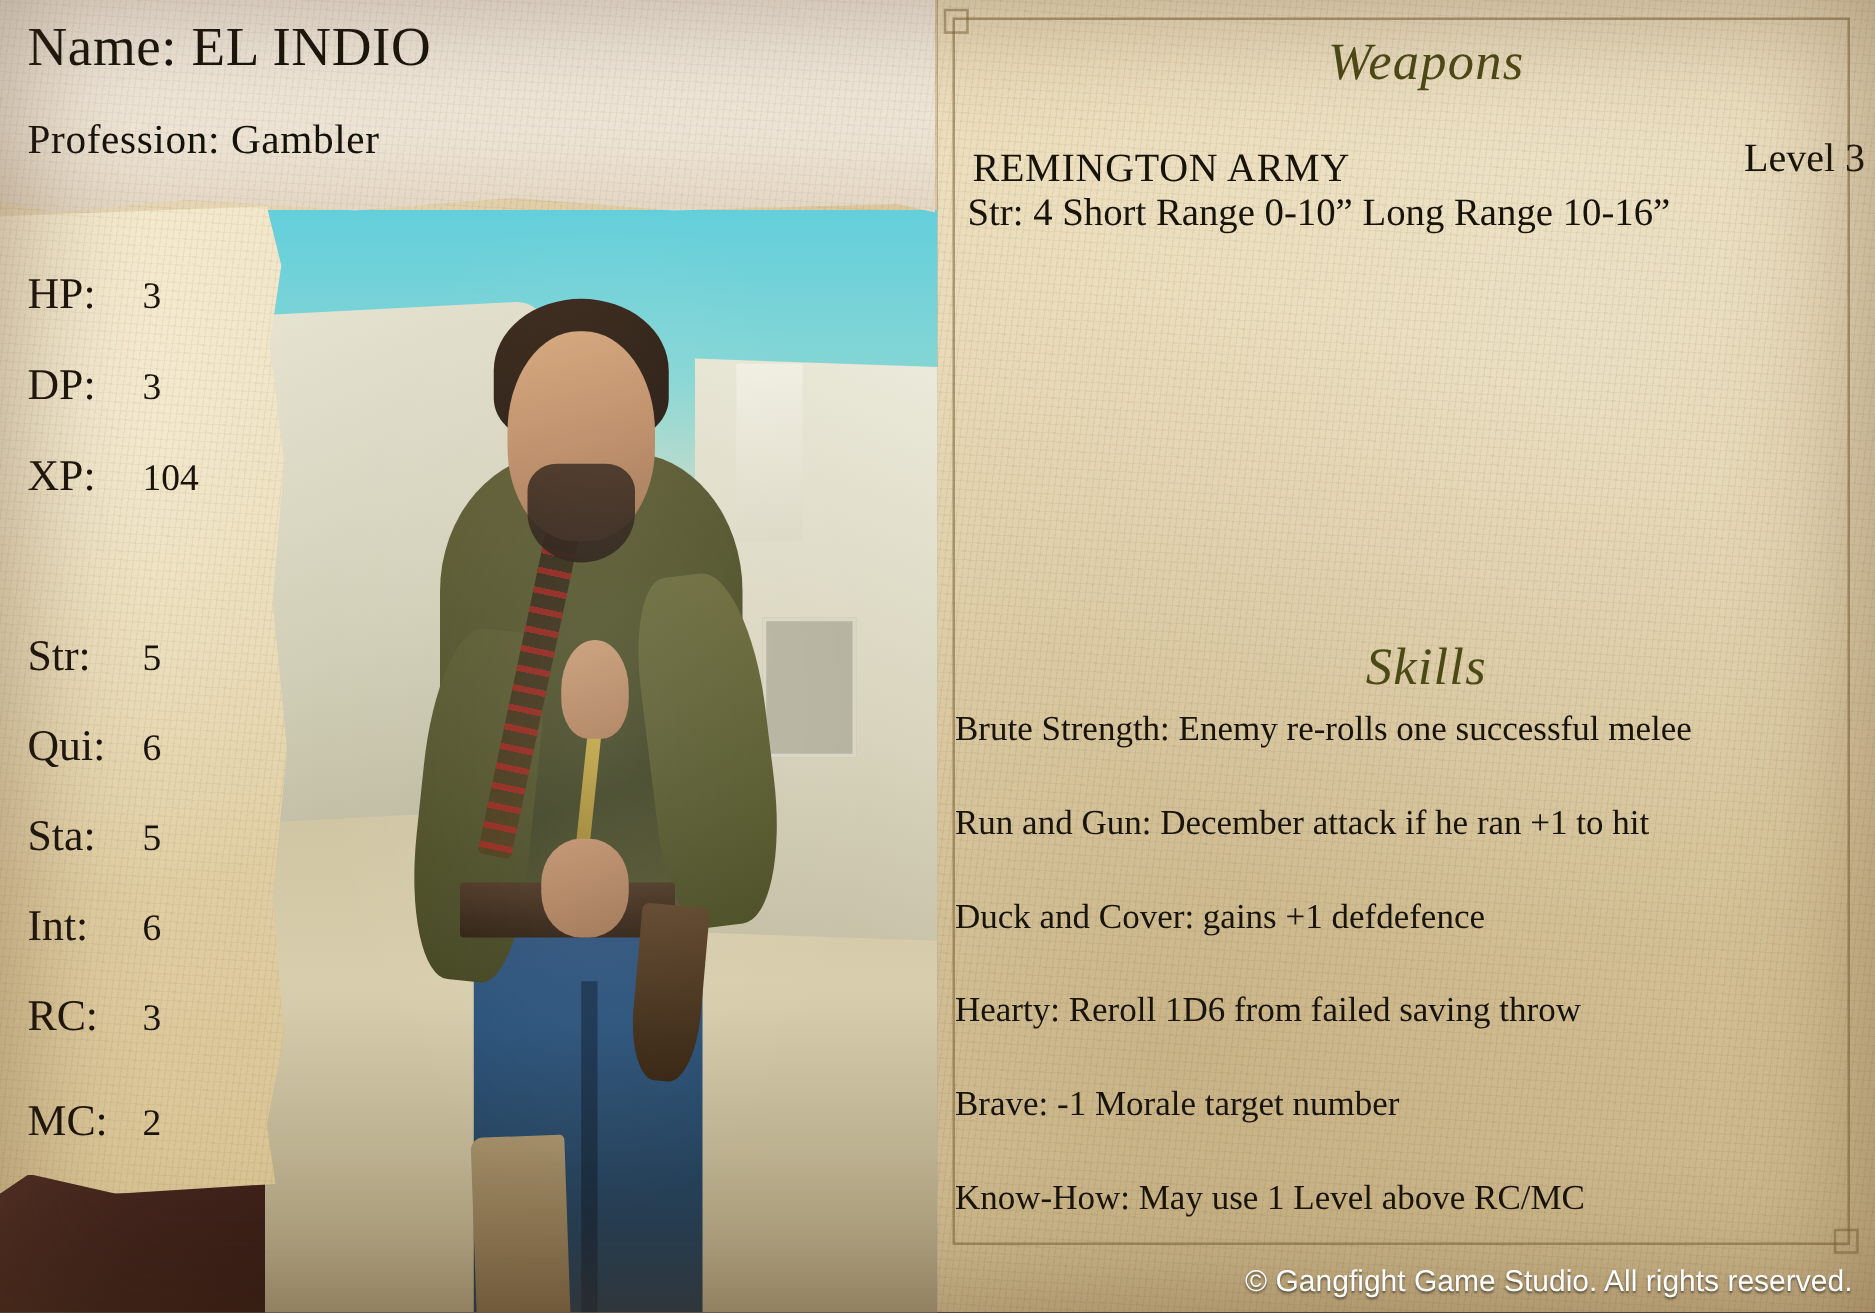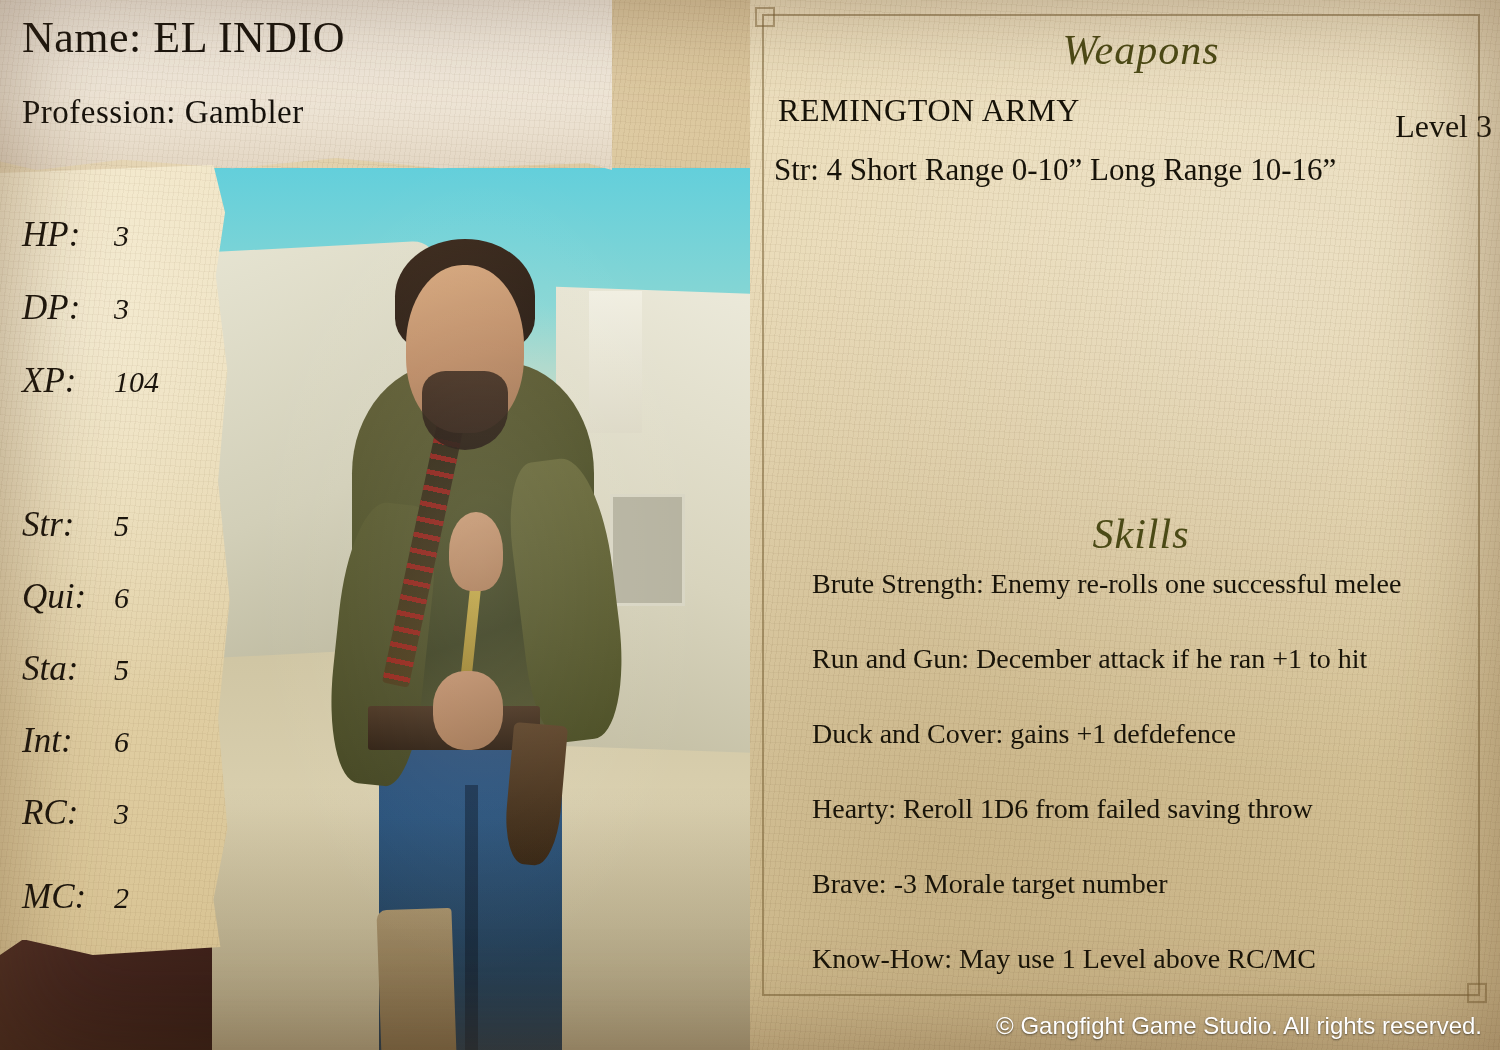--- a/index.html
+++ b/index.html
@@ -45,21 +45,21 @@
   .vignette {
     position: absolute; inset: 0;
     pointer-events: none;
     box-shadow: inset 0 0 110px rgba(90,60,30,0.45);
   }
 
   
   .name-strip {
     position: absolute;
     left: 0; top: 0;
-    width: 612px; height: 170px;
+    width: 748px; height: 170px;
     background: linear-gradient(180deg, #f6f0e6 0%, #efe6d7 60%, #e3d6c3 100%);
     box-shadow: 0 3px 7px rgba(60,40,20,0.35);
     clip-path: polygon(0 0, 100% 0, 100% 100%, 96% 96%, 72% 99%, 55% 93%, 38% 99%, 20% 94%, 6% 100%, 0 95%);
     overflow: hidden;
     text-align: right;
   }
   .name-strip .grain { opacity: .8; }
   .name-line {
     position: absolute;
     left: 22px;
@@ -74,21 +74,20 @@
   .stats-strip {
     position: absolute;
     left: 0; top: 165px;
     width: 232px; height: 790px;
     background:
       radial-gradient(circle at 30% 20%, rgba(255,252,240,0.45), rgba(0,0,0,0) 60%),
       linear-gradient(170deg, #f0e3c2 0%, #e6d6ae 45%, #d8c393 100%);
     box-shadow: 3px 2px 9px rgba(60,40,20,0.4);
     clip-path: polygon(0 1%, 92% 0, 97% 6%, 93% 14%, 98% 26%, 94% 40%, 99% 55%, 94% 70%, 98% 84%, 92% 93%, 95% 99%, 40% 100%, 10% 98%, 0 100%);
     overflow: hidden;
-    font-style: italic;
   }
   .stats-strip .grain { opacity: .85; }
   .stat-row {
     position: absolute;
     left: 22px;
     width: 180px;
     color: #1a140c;
     white-space: nowrap;
   }
   .stat-label { display: inline-block; width: 92px; font-size: 35px; }
@@ -260,31 +259,30 @@
     margin-left: 16px;
   }
   #weapons-title { top: 26px; }
   #skills-title { top: 510px; }
 
   .weapon-line {
     position: absolute;
     color: #171309;
     white-space: nowrap;
   }
-  .weapon-name { left: 28px; top: 92px; font-size: 32px; letter-spacing: .6px; }
+  .weapon-name { left: 28px; top: 116px; font-size: 32px; letter-spacing: .6px; }
   .weapon-level { right: 8px; top: 108px; font-size: 32px; }
   .weapon-stats { left: 24px; top: 152px; font-size: 31px; }
 
   .skill-row {
     position: absolute;
     left: 14px;
     font-size: 28px;
     color: #191409;
     white-space: nowrap;
-    padding-left: 48px;
   }
 
   .copyright {
     position: absolute;
     right: 18px; bottom: 10px;
     font-size: 24px;
     color: #ffffff;
     text-shadow: 0 1px 2px rgba(0,0,0,0.55);
     font-family: "Liberation Sans", sans-serif;
   }
@@ -373,20 +371,20 @@
     <div class="weapon-line weapon-name">REMINGTON ARMY</div>
     <div class="weapon-line weapon-level">Level 3</div>
     <div class="weapon-line weapon-stats">Str: 4  Short Range 0-10” Long Range 10-16”</div>
 
     <div class="section-title" id="skills-title">Skills</div>
 
     <div class="skill-row" style="top: 568px;">Brute Strength: Enemy re-rolls one successful melee</div>
     <div class="skill-row" style="top: 643px;">Run and Gun: December attack if he ran +1 to hit</div>
     <div class="skill-row" style="top: 718px;">Duck and Cover: gains +1 defdefence</div>
     <div class="skill-row" style="top: 793px; font-family: Liberation Serif, serif;">Hearty: Reroll 1D6 from failed saving throw</div>
-    <div class="skill-row" style="top: 868px;">Brave: -3 Morale target number</div>
+    <div class="skill-row" style="top: 868px;">Brave: -1 Morale target number</div>
     <div class="skill-row" style="top: 943px;">Know-How: May use 1 Level above RC/MC</div>
   </div>
 
   <div class="vignette"></div>
 
   <div class="copyright">© Gangfight Game Studio. All rights reserved.</div>
 </div>
 
 </body></html>

